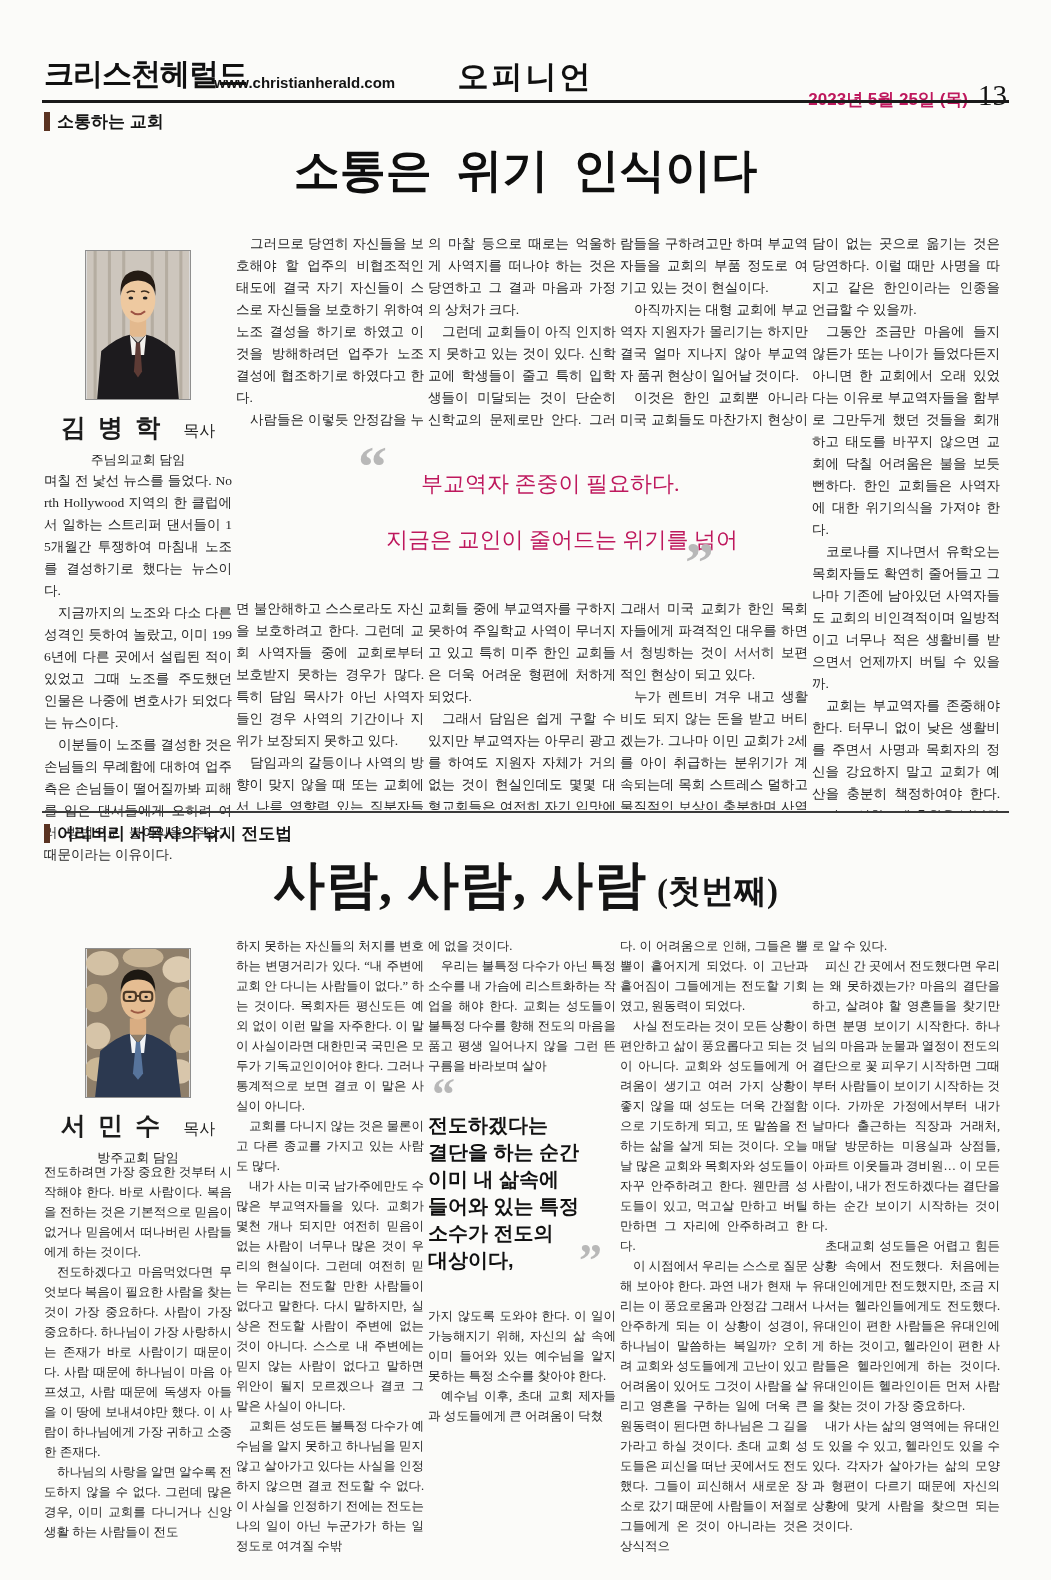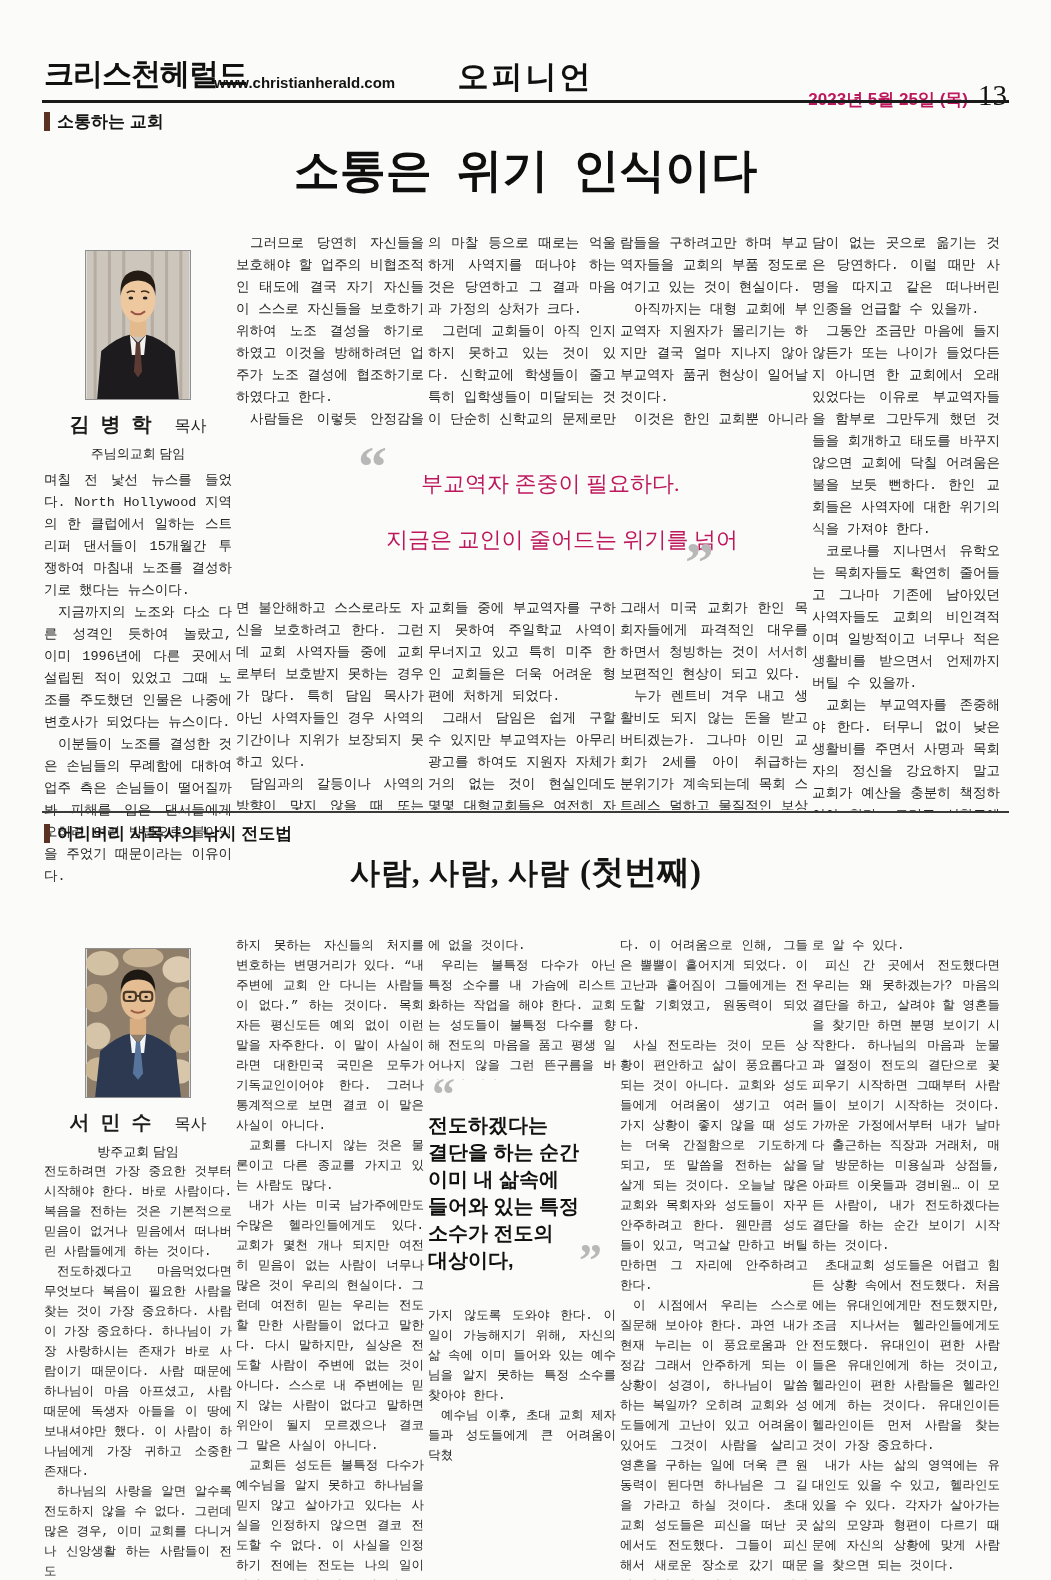--- a/index.html
+++ b/index.html
@@ -17,33 +17,33 @@
   .header-rule{position:absolute;left:42px;top:100px;width:967px;height:3px;background:#1a1a1a;}
   
   .kicker{position:absolute;left:44px;display:flex;align-items:center;gap:7px;}
   .k1{top:110px;} .k2{top:822px;}
   .kicker-bar{display:inline-block;width:6px;height:19px;background:#5a3322;}
   .kicker-label{font:800 17px "Liberation Sans",sans-serif;color:#151515;}
   .title1{position:absolute;left:0;top:140px;width:100%;margin:0;text-align:center;
           font:800 46px "Liberation Sans","DejaVu Sans",sans-serif;color:#0f0f0f;word-spacing:12px;}
   .title2{position:absolute;left:0;top:850px;width:100%;margin:0;text-align:center;color:#141414;
           font-family:"Liberation Serif",serif;}
-  .title2-main{font-size:30px;font-weight:700;letter-spacing:1px;}
+  .title2-main{font-size:52px;font-weight:700;letter-spacing:1px;}
   .title2-suffix{font-size:33px;font-weight:700;margin-left:10px;}
   
   .author-block{position:absolute;left:44px;width:188px;text-align:center;}
   .ab1{top:250px;} .ab2{top:948px;}
   .photo{width:104px;height:148px;margin:0 auto;border:1px solid #8f8f8f;background:#ddd;}
   .photo svg{display:block;width:100%;height:100%;}
   .author-name{margin-top:11px;color:#1c1c1c;}
-  .an-bold{font-weight:700;font-size:20px;letter-spacing:3px;}
+  .an-bold{font-weight:700;font-size:25px;letter-spacing:3px;}
   .an-suffix{font-size:16px;margin-left:20px;}
   .author-role{margin-top:7px;font:400 13px "Liberation Sans",sans-serif;color:#1e1e1e;}
   
-  .a1col,.a2col{position:absolute;width:188px;text-align:justify;word-break:break-all;color:#262626;font-family:Liberation Mono, monospace;}
+  .a1col,.a2col{position:absolute;width:188px;text-align:justify;word-break:break-all;color:#262626;}
   .a1col{font-size:13.5px;line-height:22px;}
   .a2col{font-size:12.5px;line-height:20px;}
   .a1col p,.a2col p{margin:0;}
   .a1col p.ind{text-indent:14px;} .a2col p.ind{text-indent:13px;}
   #a1c1{left:44px;top:470px;}
   #a1c2t{left:236px;top:233px;height:200px;overflow:hidden;}
   #a1c3t{left:428px;top:233px;height:200px;overflow:hidden;}
   #a1c4t{left:620px;top:233px;height:200px;overflow:hidden;}
   #a1c2b{left:236px;top:598px;height:212px;overflow:hidden;}
   #a1c3b{left:428px;top:598px;height:212px;overflow:hidden;}
@@ -158,21 +158,21 @@
     </div>
   <div class="a1col" id="a1c3b">
       <p>교회들 중에 부교역자를 구하지 못하여 주일학교 사역이 무너지고 있고 특히 미주 한인 교회들은 더욱 어려운 형편에 처하게 되었다.</p>
       <p class="ind">그래서 담임은 쉽게 구할 수 있지만 부교역자는 아무리 광고를 하여도 지원자 자체가 거의 없는 것이 현실인데도 몇몇 대형교회들은 여전히 자기 입맛에 맞는 사</p>
     </div>
   <div class="a1col" id="a1c4b">
       <p>그래서 미국 교회가 한인 목회자들에게 파격적인 대우를 하면서 청빙하는 것이 서서히 보편적인 현상이 되고 있다.</p>
       <p class="ind">누가 렌트비 겨우 내고 생활비도 되지 않는 돈을 받고 버티겠는가. 그나마 이민 교회가 2세를 아이 취급하는 분위기가 계속되는데 목회 스트레스 덜하고 물질적인 보상이 충분하며 사역적인 부</p>
     </div>
   <div class="a1col" id="a1c5">
-      <p>담이 없는 곳으로 옮기는 것은 당연하다. 이럴 때만 사명을 따지고 같은 떠나버린 인종을 언급할 수 있을까.</p>
+      <p>담이 없는 곳으로 옮기는 것은 당연하다. 이럴 때만 사명을 따지고 같은 한인이라는 인종을 언급할 수 있을까.</p>
       <p class="ind">그동안 조금만 마음에 들지 않든가 또는 나이가 들었다든지 아니면 한 교회에서 오래 있었다는 이유로 부교역자들을 함부로 그만두게 했던 것들을 회개하고 태도를 바꾸지 않으면 교회에 닥칠 어려움은 불을 보듯 뻔하다. 한인 교회들은 사역자에 대한 위기의식을 가져야 한다.</p>
       <p class="ind">코로나를 지나면서 유학오는 목회자들도 확연히 줄어들고 그나마 기존에 남아있던 사역자들도 교회의 비인격적이며 일방적이고 너무나 적은 생활비를 받으면서 언제까지 버틸 수 있을까.</p>
       <p class="ind">교회는 부교역자를 존중해야 한다. 터무니 없이 낮은 생활비를 주면서 사명과 목회자의 정신을 강요하지 말고 교회가 예산을 충분히 책정하여야 한다. 그리고 신학교에 후원을 넉넉하게 해야 한다. 결국 그것이 교회에 도움이 되기 때문이다.</p>
     </div>
 
   <div class="article-separator"></div>
 
   <div class="kicker k2">
     <span class="kicker-bar"></span>
     <span class="kicker-label">어리버리 서목사의 낚시 전도법</span>
@@ -217,21 +217,21 @@
   </div>
 
   <div class="a2col" id="a2c1">
       <p>전도하려면 가장 중요한 것부터 시작해야 한다. 바로 사람이다. 복음을 전하는 것은 기본적으로 믿음이 없거나 믿음에서 떠나버린 사람들에게 하는 것이다.</p>
       <p class="ind">전도하겠다고 마음먹었다면 무엇보다 복음이 필요한 사람을 찾는 것이 가장 중요하다. 사람이 가장 중요하다. 하나님이 가장 사랑하시는 존재가 바로 사람이기 때문이다. 사람 때문에 하나님이 마음 아프셨고, 사람 때문에 독생자 아들을 이 땅에 보내셔야만 했다. 이 사람이 하나님에게 가장 귀하고 소중한 존재다.</p>
       <p class="ind">하나님의 사랑을 알면 알수록 전도하지 않을 수 없다. 그런데 많은 경우, 이미 교회를 다니거나 신앙생활 하는 사람들이 전도</p>
     </div>
   <div class="a2col" id="a2c2">
       <p>하지 못하는 자신들의 처지를 변호하는 변명거리가 있다. “내 주변에 교회 안 다니는 사람들이 없다.” 하는 것이다. 목회자든 평신도든 예외 없이 이런 말을 자주한다. 이 말이 사실이라면 대한민국 국민은 모두가 기독교인이어야 한다. 그러나 통계적으로 보면 결코 이 말은 사실이 아니다.</p>
       <p class="ind">교회를 다니지 않는 것은 물론이고 다른 종교를 가지고 있는 사람도 많다.</p>
-      <p class="ind">내가 사는 미국 남가주에만도 수많은 헬라인들에게도 있다. 교회가 몇천 개나 되지만 여전히 믿음이 없는 사람이 너무나 많은 것이 우리의 현실이다. 그런데 여전히 믿는 우리는 전도할 만한 사람들이 없다고 말한다. 다시 말하지만, 실상은 전도할 사람이 주변에 없는 것이 아니다. 스스로 내 주변에는 믿지 않는 사람이 없다고 말하면 위안이 될지 모르겠으나 결코 그 말은 사실이 아니다.</p>
+      <p class="ind">내가 사는 미국 남가주에만도 수많은 부교역자들을 있다. 교회가 몇천 개나 되지만 여전히 믿음이 없는 사람이 너무나 많은 것이 우리의 현실이다. 그런데 여전히 믿는 우리는 전도할 만한 사람들이 없다고 말한다. 다시 말하지만, 실상은 전도할 사람이 주변에 없는 것이 아니다. 스스로 내 주변에는 믿지 않는 사람이 없다고 말하면 위안이 될지 모르겠으나 결코 그 말은 사실이 아니다.</p>
       <p class="ind">교회든 성도든 불특정 다수가 예수님을 알지 못하고 하나님을 믿지 않고 살아가고 있다는 사실을 인정하지 않으면 결코 전도할 수 없다. 이 사실을 인정하기 전에는 전도는 나의 일이 아닌 누군가가 하는 일 정도로 여겨질 수밖</p>
     </div>
   <div class="a2col" id="a2c3t">
       <p>에 없을 것이다.</p>
       <p class="ind">우리는 불특정 다수가 아닌 특정 소수를 내 가슴에 리스트화하는 작업을 해야 한다. 교회는 성도들이 불특정 다수를 향해 전도의 마음을 품고 평생 일어나지 않을 그런 뜬구름을 바라보며 살아</p>
     </div>
 
   <div class="pullquote2">
     <span class="pq-open">“</span>
     <div class="pq2-lines">

